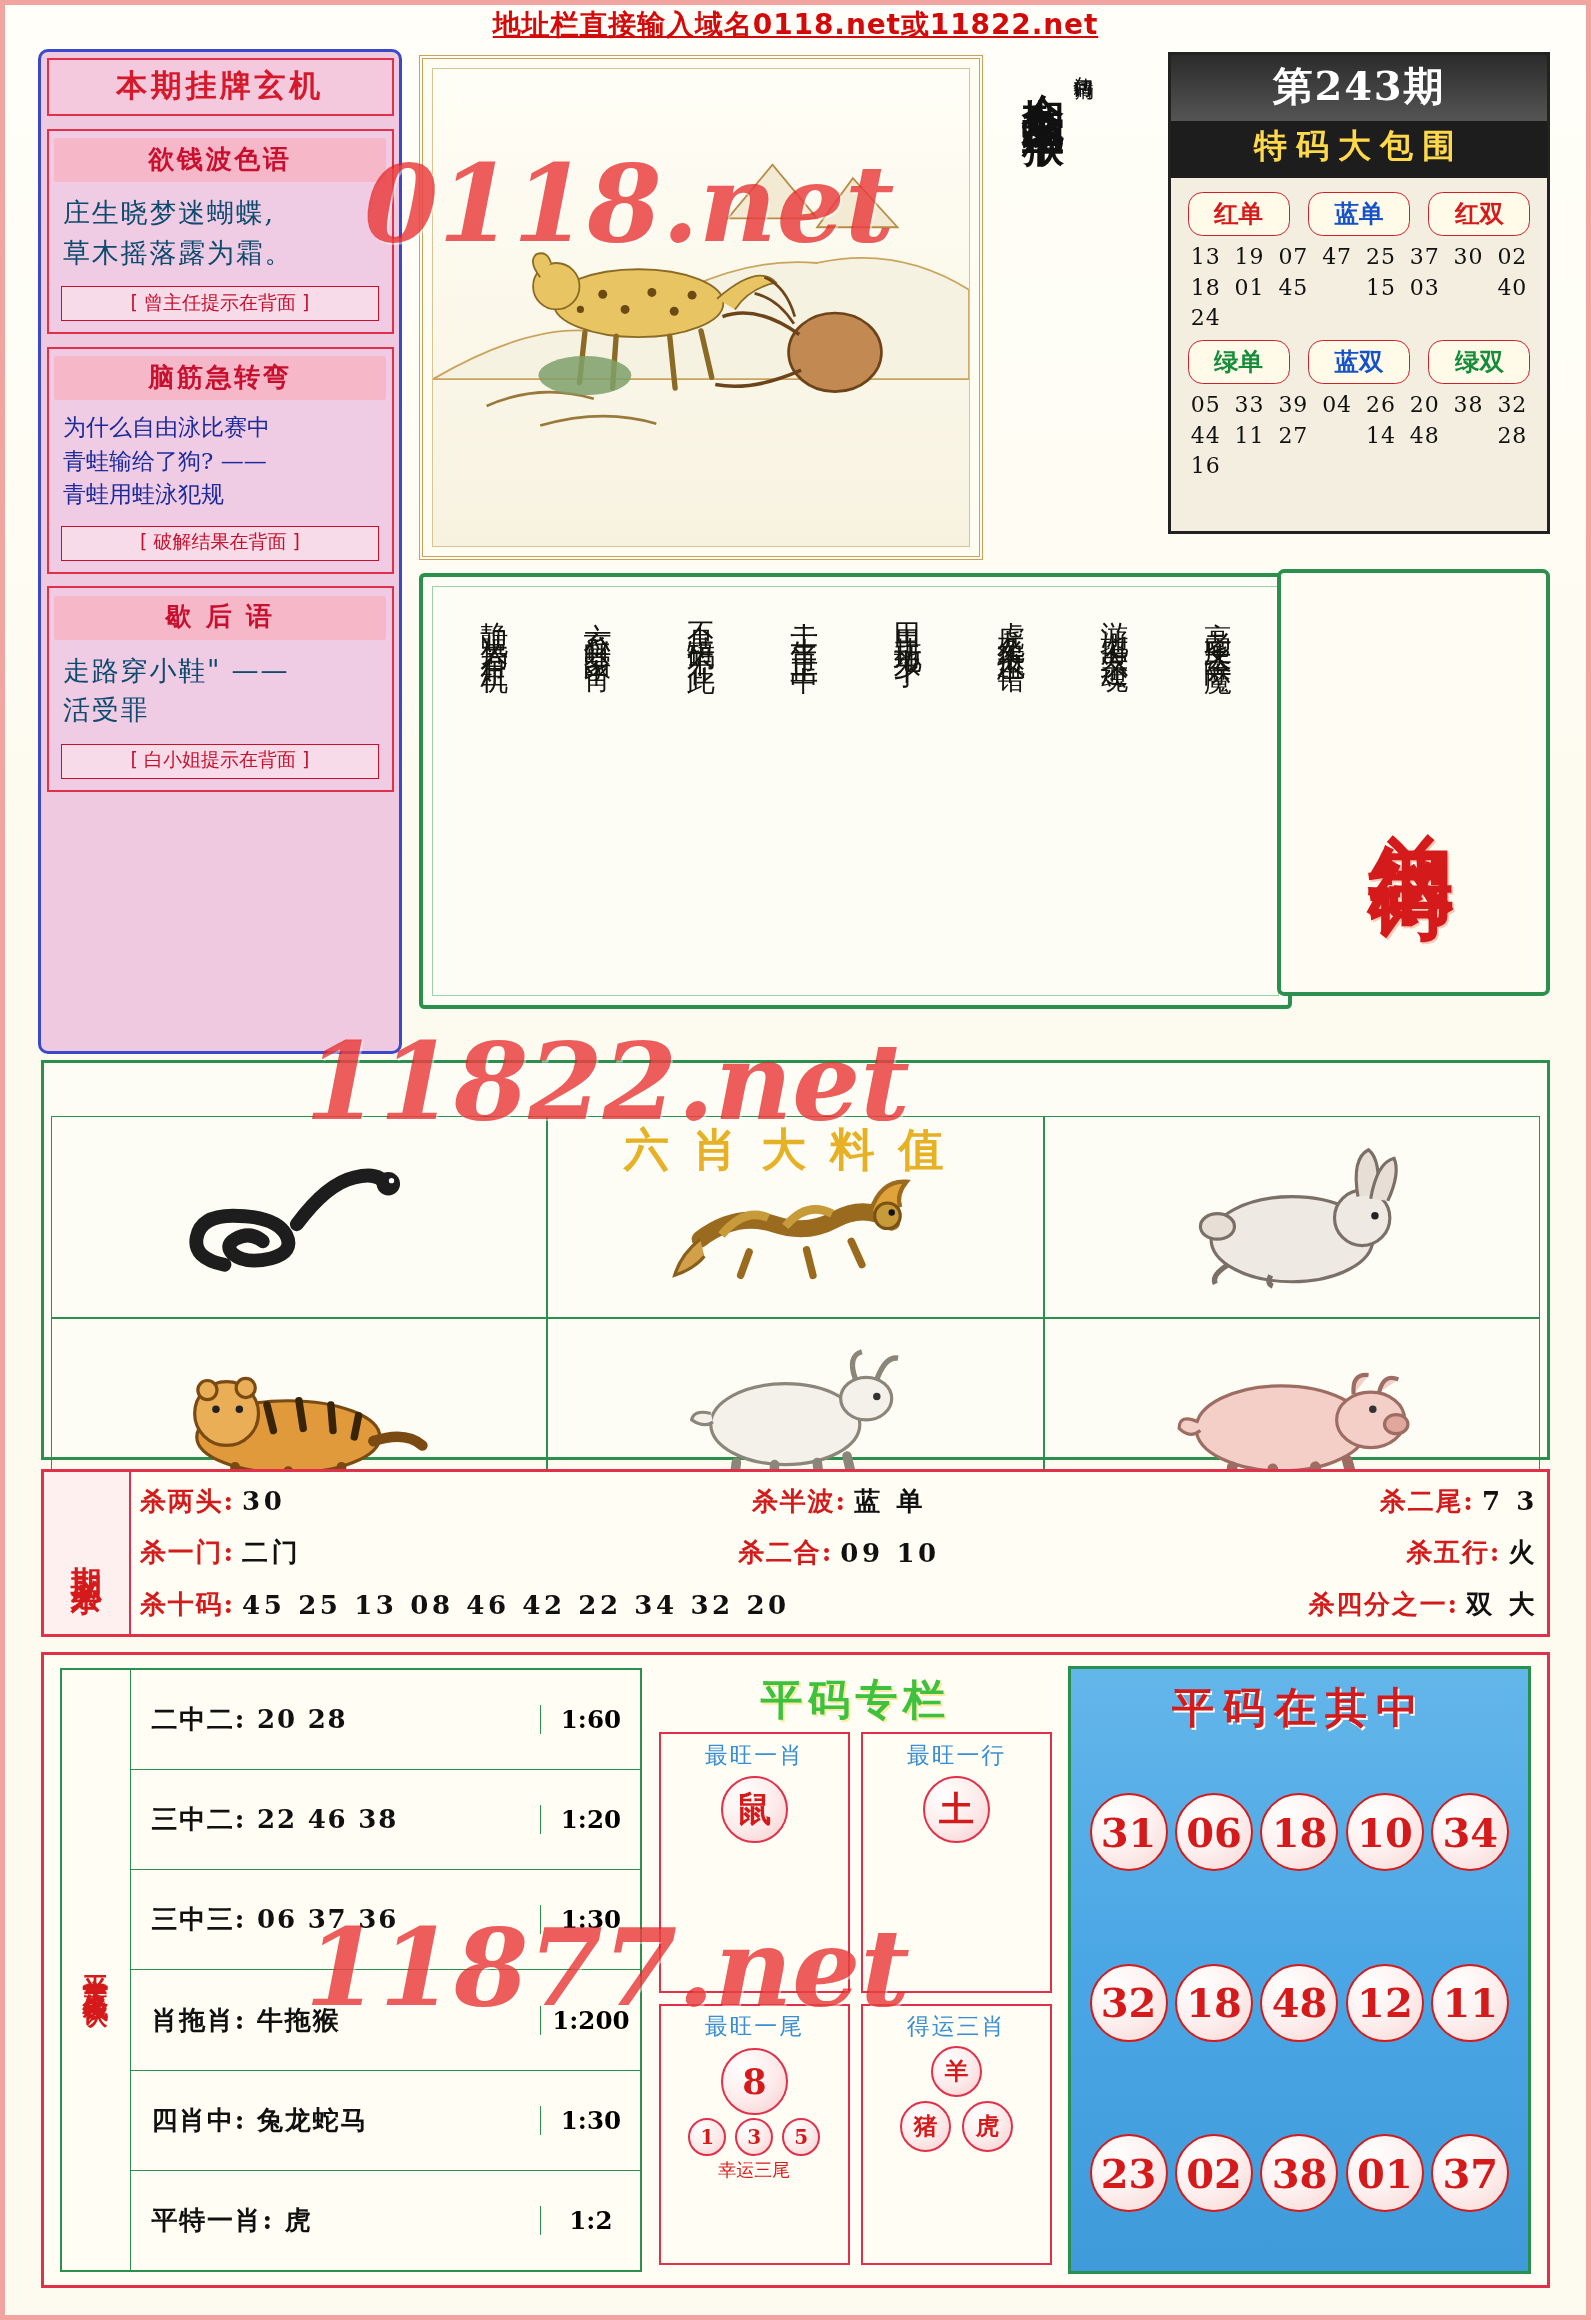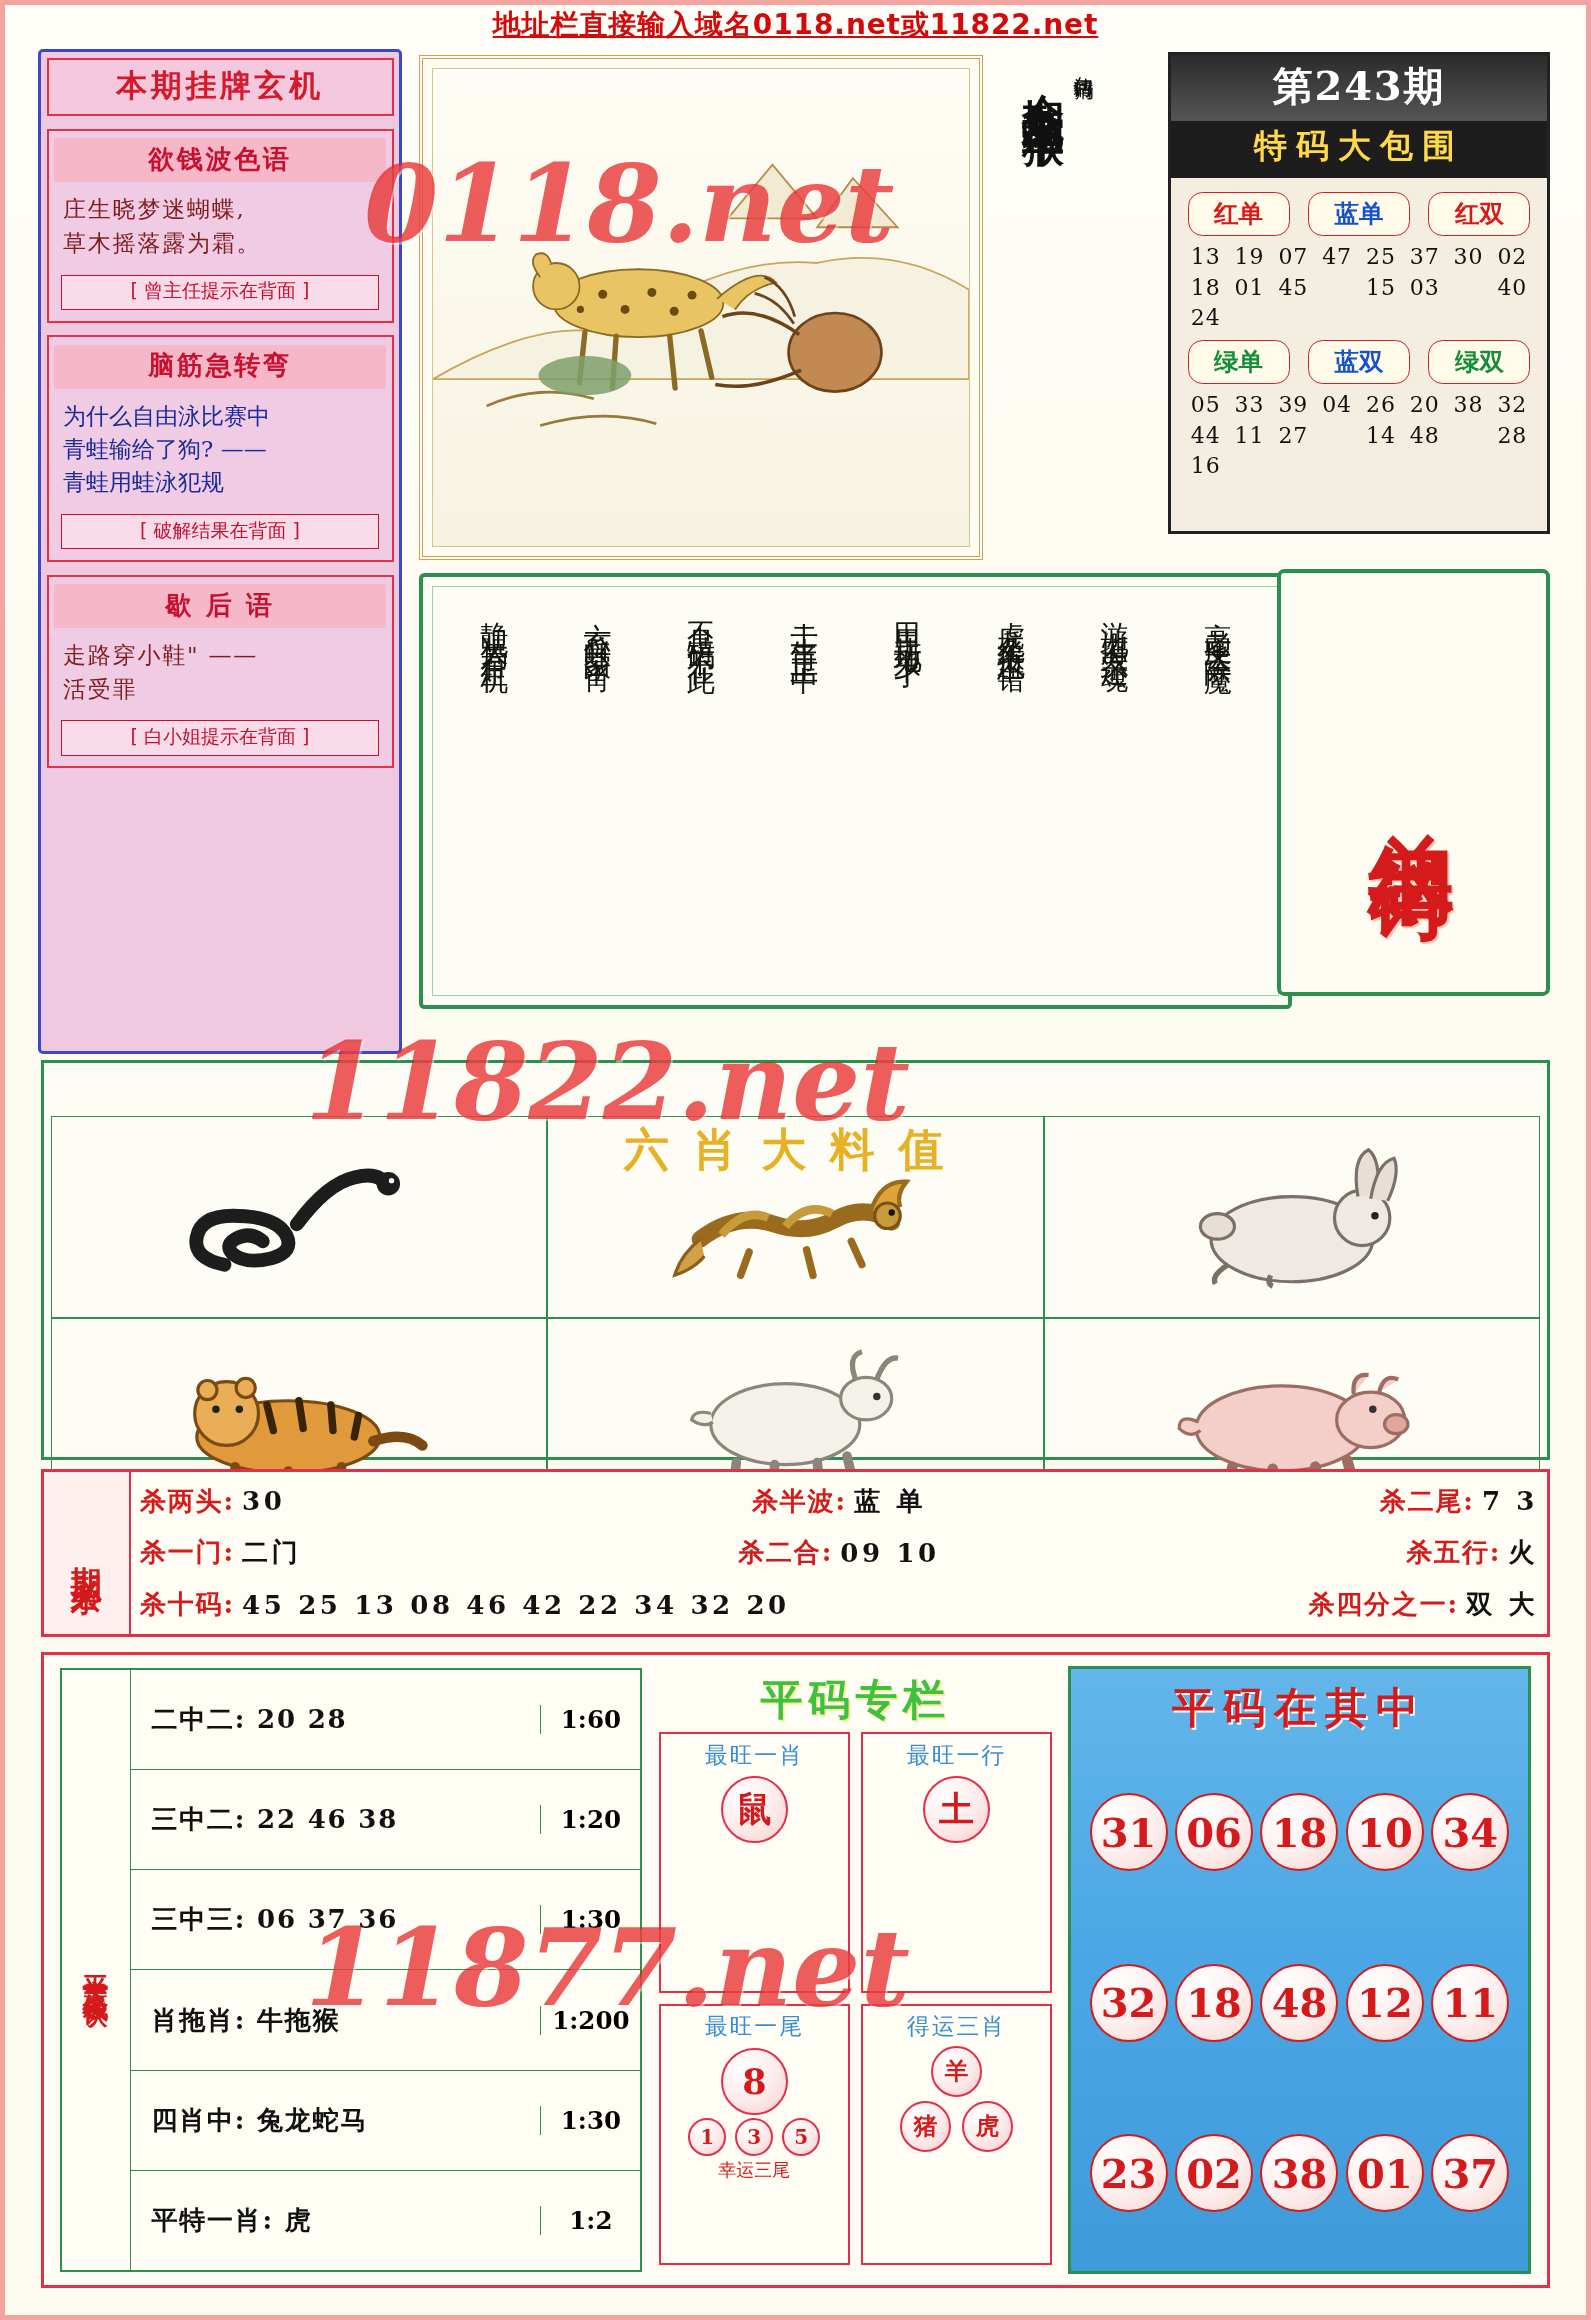--- a/index.html
+++ b/index.html
@@ -38,21 +38,21 @@
   }
   .wm1 { top:136px; left:359px; font-size:107px; }
   .wm2 { top:1014px; left:300px; font-size:107px; }
   .wm3 { top:1900px; left:300px; font-size:107px; }
 
   
   .leftcol {
     position:absolute; left:33px; top:44px; width:364px; height:1005px;
     background:#efc9e0;
     border:3.6px solid #3a49c9;
-    border-radius:5px;
+    border-radius:10px;
     padding:5.5px;
   }
   .lc-title {
     background:#f4c8dd;
     border:2.7px solid #e0304a;
     color:#d6182b;
     font-weight:bold;
     font-size:31px;
     text-align:center;
     padding:5.5px 0 7.3px;
@@ -76,21 +76,21 @@
     border-radius:2.7px;
     font-family:"DejaVu Serif",serif;
   }
   .lc-body {
     color:#1c2b9b;
     font-size:23px;
     line-height:1.45;
     padding:11px 9px 5.5px;
     font-family:"DejaVu Serif",serif;
   }
-  .lc-body.big { font-size:23px; color:#7f1d1d; letter-spacing:1.8px; }
+  .lc-body.big { font-size:27px; color:#0c4a6e; letter-spacing:1.8px; }
   .lc-foot {
     margin:9px 7.3px 1.8px;
     border:1.8px solid #c8102e;
     color:#c8102e;
     font-size:19px;
     text-align:center;
     padding:2.7px 0 4.5px;
     background:#f7dbe9;
   }
   

